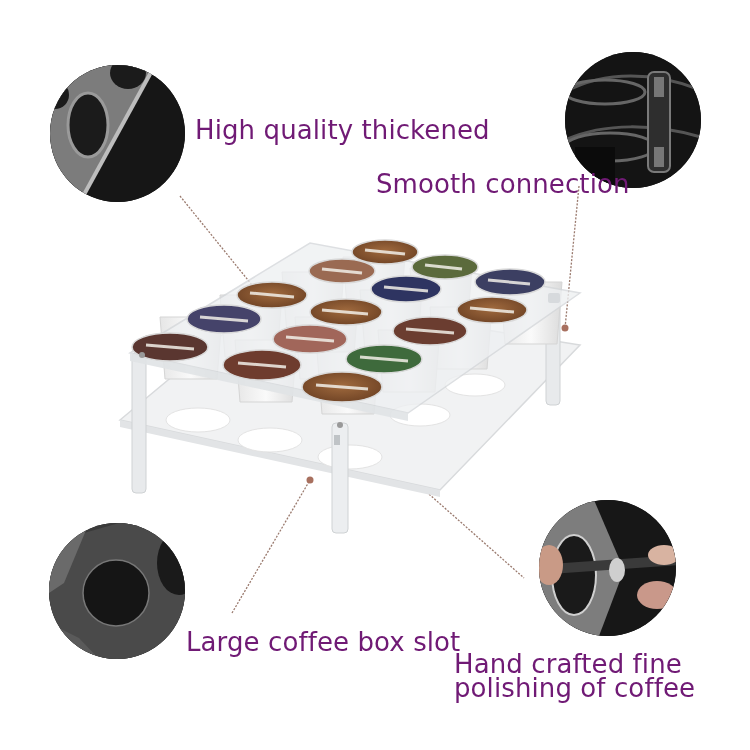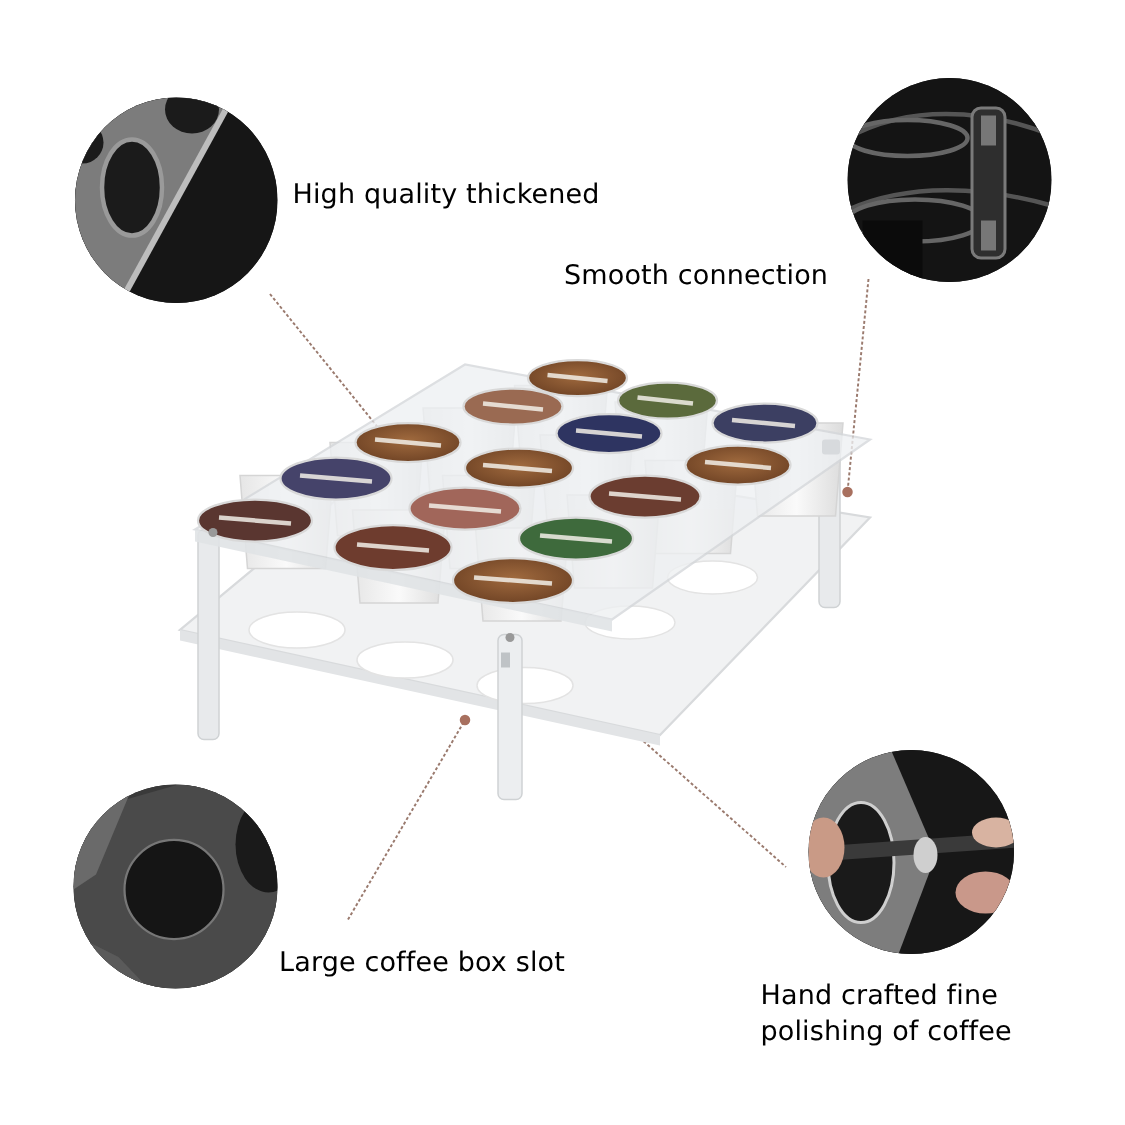--- a/index.html
+++ b/index.html
@@ -1,18 +1,18 @@
 <!DOCTYPE html>
 <html><head>
 <meta charset="utf-8">
 <style>
   html,body{margin:0;padding:0;background:#fff;}
   body{width:750px;height:750px;position:relative;overflow:hidden;font-family:"DejaVu Sans","Liberation Sans",sans-serif;}
   .abs{position:absolute;}
-  .label{position:absolute;color:#000000;font-size:18px;line-height:24px;font-weight:500;letter-spacing:0.1px;}
+  .label{position:absolute;color:#701a75;font-size:26px;line-height:24px;font-weight:500;letter-spacing:0.1px;}
   .circle{position:absolute;border-radius:50%;overflow:hidden;background:#1a1a1a;}
   svg{display:block;}
 </style>
 </head>
 <body>
 
 <div class="circle" style="left:50px;top:65px;width:135px;height:137px;">
   <svg width="135" height="137" viewBox="0 0 135 137">
     <rect width="135" height="137" fill="#161616"></rect>
     <polygon points="0,0 105,0 30,137 0,137" fill="#7c7c7c"></polygon>
@@ -62,21 +62,21 @@
     <rect width="137" height="136" fill="#171717"></rect>
     <polygon points="20,0 55,0 85,70 60,136 0,136 0,0" fill="#8f8f8f" opacity="0.85"></polygon>
     <ellipse cx="35" cy="75" rx="22" ry="40" fill="#1a1a1a" stroke="#cfcfcf" stroke-width="2"></ellipse>
     <rect x="0" y="60" width="137" height="10" fill="#3a3a3a" transform="rotate(-4 68 65)"></rect>
     <ellipse cx="78" cy="70" rx="8" ry="12" fill="#cfcfcf"></ellipse>
     <ellipse cx="10" cy="65" rx="14" ry="20" fill="#c99a86"></ellipse>
     <ellipse cx="125" cy="55" rx="16" ry="10" fill="#d8b3a1"></ellipse>
     <ellipse cx="118" cy="95" rx="20" ry="14" fill="#c9988a"></ellipse>
   </svg>
 </div>
-<div class="label" style="left:507px;top:652px;">
+<div class="label" style="left:454px;top:652px;">
   <div>Hand crafted fine</div>
   <div>polishing of coffee</div>
 </div>
 
 <svg class="abs" style="left:0;top:0;" width="750" height="750" viewBox="0 0 750 750">
   <g stroke="#9a7a6e" stroke-width="1.3" stroke-dasharray="2,1.5" fill="none">
     <line x1="180" y1="196" x2="256" y2="290"></line>
     <line x1="579" y1="186" x2="565" y2="328"></line>
     <line x1="232" y1="613" x2="310" y2="480"></line>
     <line x1="353" y1="427" x2="524" y2="578"></line>

